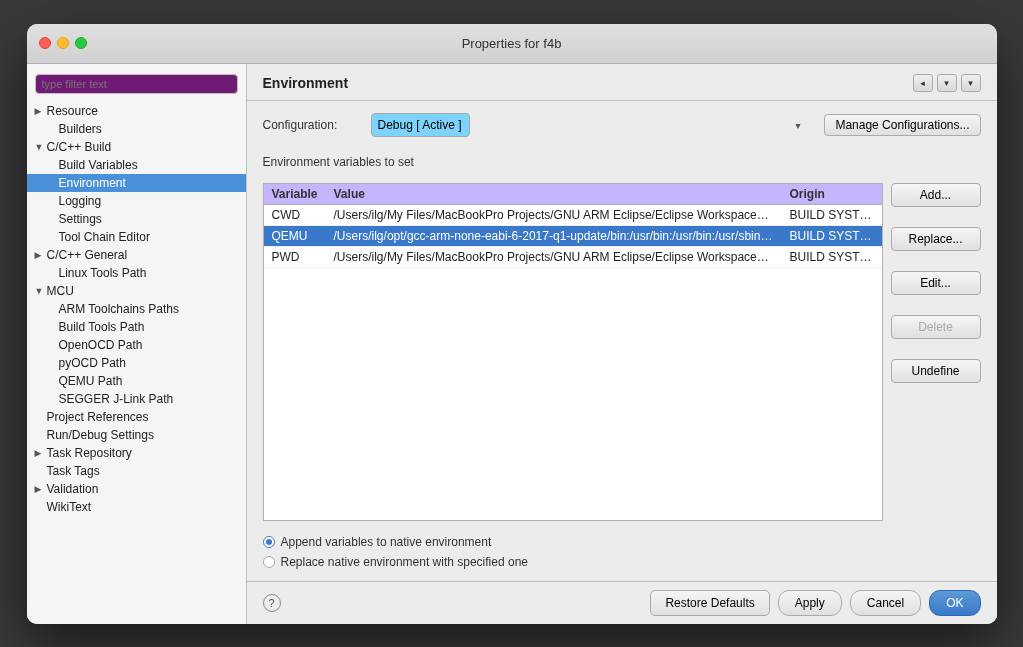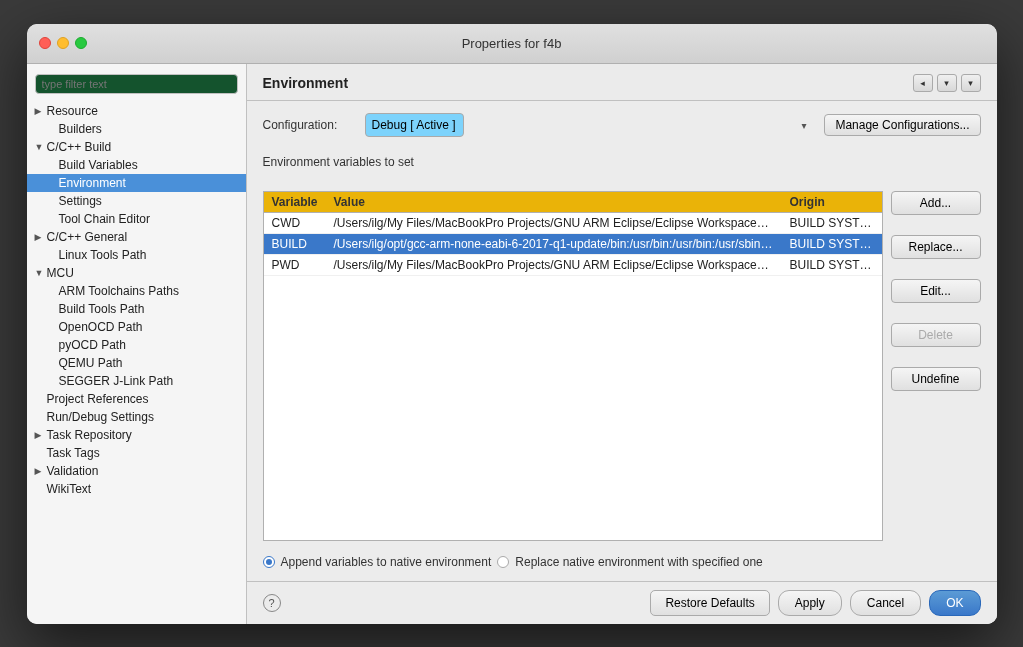--- a/index.html
+++ b/index.html
@@ -67,21 +67,21 @@
       padding: 6px 0;
     }
     .sidebar-filter {
       margin: 4px 24px 8px 8px;
       width: calc(100% - 16px);
       padding: 3px 6px;
       border: 1px solid #c0c0c0;
       border-radius: 4px;
       font-size: 11px;
       color: #999;
-      background: #14532d;
+      background: #701a75;
     }
     .tree-item {
       padding: 2px 8px 2px 8px;
       cursor: pointer;
       white-space: nowrap;
       color: #222;
       font-size: 12px;
       display: flex;
       align-items: center;
     }
@@ -138,21 +138,21 @@
       flex: 1;
       padding: 12px 16px;
       overflow-y: auto;
       display: flex;
       flex-direction: column;
       gap: 10px;
     }
     .config-row {
       display: flex;
       align-items: center;
-      gap: 12px;
+      gap: 18px;
       margin-bottom: 8px;
     }
     .config-label {
       font-size: 12px;
       color: #333;
       min-width: 90px;
     }
     .config-select {
       flex: 1;
       height: 24px;
@@ -182,36 +182,36 @@
       padding: 3px 10px;
       background: linear-gradient(to bottom, #f5f5f5, #e0e0e0);
       border: 1px solid #aaa;
       border-radius: 4px;
       font-size: 12px;
       cursor: pointer;
     }
     .section-label {
       font-size: 12px;
       color: #333;
-      margin-bottom: 12px;
+      margin-bottom: 4px;
     }
     .env-table-container {
       border: 1px solid #b0b0b0;
       background: white;
       flex: 1;
       overflow: auto;
       min-height: 160px;
     }
     .env-table {
       width: 100%;
       border-collapse: collapse;
       font-size: 12px;
     }
     .env-table th {
-      background: #eab308;
+      background: #c4b5fd;
       border-bottom: 1px solid #b0b0b0;
       padding: 3px 8px;
       text-align: left;
       font-weight: 600;
       color: #333;
     }
     .env-table td {
       padding: 3px 8px;
       border-bottom: 1px solid #f0f0f0;
       color: #222;
@@ -247,21 +247,21 @@
       color: #aaa;
       cursor: default;
     }
     .table-and-buttons {
       display: flex;
       gap: 8px;
       flex: 1;
     }
     .radio-section {
       display: flex;
-      flex-direction: row;
+      flex-direction: column;
       gap: 6px;
       margin-top: 4px;
     }
     .radio-row {
       display: flex;
       align-items: center;
       gap: 6px;
       font-size: 12px;
       color: #333;
     }
@@ -365,20 +365,24 @@
             <span class="tree-arrow">▼</span>
             <span>C/C++ Build</span>
           </div>
           <div class="tree-item indent1">
             <span class="tree-arrow"></span>
             <span>Build Variables</span>
           </div>
           <div class="tree-item indent1 selected">
             <span class="tree-arrow"></span>
             <span>Environment</span>
+          </div>
+          <div class="tree-item indent1">
+            <span class="tree-arrow"></span>
+            <span>Logging</span>
           </div>
           <div class="tree-item indent1">
             <span class="tree-arrow"></span>
             <span>Settings</span>
           </div>
           <div class="tree-item indent1">
             <span class="tree-arrow"></span>
             <span>Tool Chain Editor</span>
           </div>
           <div class="tree-item">
@@ -479,21 +483,21 @@
                   <th class="col-origin">Origin</th>
                 </tr>
               </thead>
               <tbody id="env-table-body">
                   <tr>
                     <td>CWD</td>
                     <td style="max-width: 400px; overflow: hidden; text-overflow: ellipsis; white-space: nowrap;">/Users/ilg/My Files/MacBookPro Projects/GNU ARM Eclipse/Eclipse Workspaces/w-46-...</td>
                     <td>BUILD SYSTEM</td>
                   </tr>
                   <tr class="selected">
-                    <td>BUILD</td>
+                    <td>QEMU</td>
                     <td style="max-width: 400px; overflow: hidden; text-overflow: ellipsis; white-space: nowrap;">/Users/ilg/opt/gcc-arm-none-eabi-6-2017-q1-update/bin:/usr/bin:/usr/bin:/usr/sbin:/sbin</td>
                     <td>BUILD SYSTEM</td>
                   </tr>
                   <tr>
                     <td>PWD</td>
                     <td style="max-width: 400px; overflow: hidden; text-overflow: ellipsis; white-space: nowrap;">/Users/ilg/My Files/MacBookPro Projects/GNU ARM Eclipse/Eclipse Workspaces/w-46-...</td>
                     <td>BUILD SYSTEM</td>
                   </tr>
                 </tbody>
             </table>

